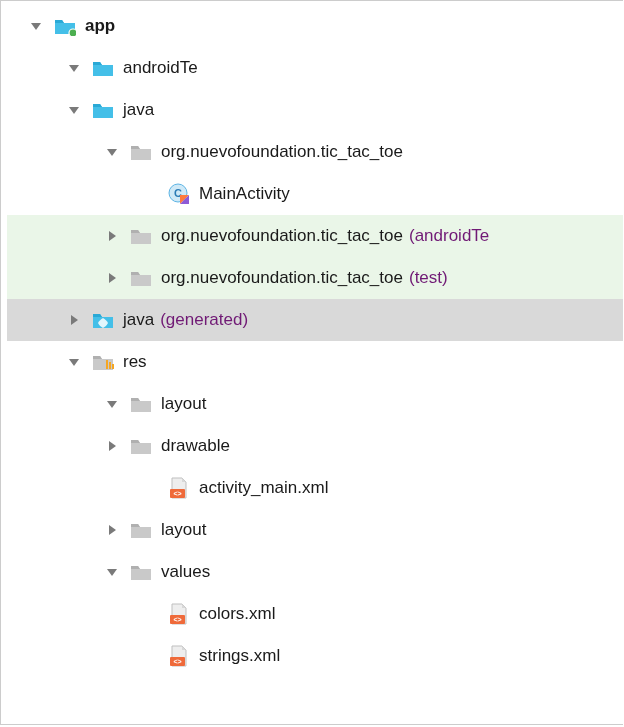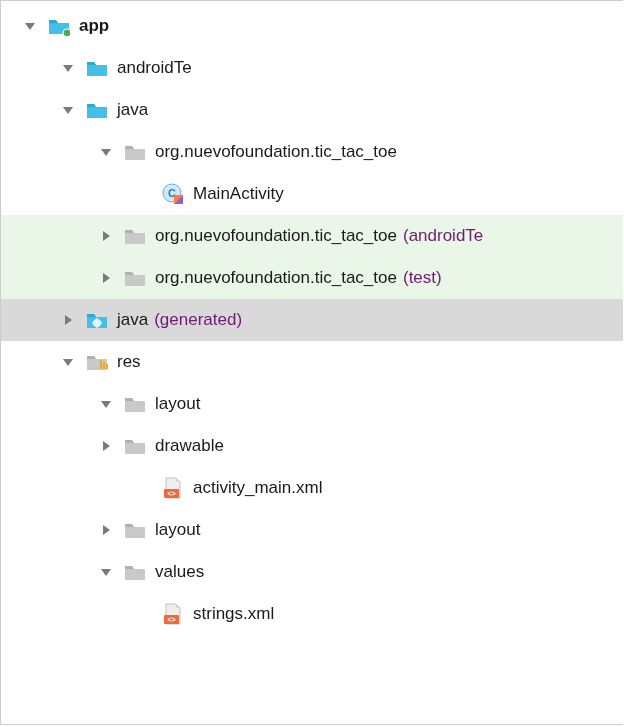--- a/index.html
+++ b/index.html
@@ -13,20 +13,21 @@
     background: #fff;
     overflow: hidden;
   }
   .tree {
     border: 1px solid #ccc;
     border-right: none;
     width: 623px;
     height: 725px;
     box-sizing: border-box;
     padding-top: 4px;
+    padding-left: 6px;
   }
   .row {
     display: flex;
     align-items: center;
     height: 42px;
     white-space: nowrap;
   }
   .row.bold .label { font-weight: 700; }
   .row.hl-green { background: #eaf6e8; }
   .row.hl-grey  { background: #d9d9d9; }
@@ -283,18 +284,31 @@
       <span class="indent" style="width: 132px;"></span>
       <span class="arrow none"></span>
       <span class="icon">
         <svg width="20" height="22" viewBox="0 0 20 22">
           <path d="M3 1 L13 1 L17 5 L17 21 L3 21 Z" fill="#eeeeee" stroke="#bfbfbf"></path>
           <path d="M13 1 L13 5 L17 5 Z" fill="#d8d8d8"></path>
           <rect x="1" y="12" width="15" height="9" rx="1" fill="#ef6a3a"></rect>
           <text x="8.5" y="19" text-anchor="middle" font-size="7" font-family="Arial" font-weight="700" fill="#fff">&lt;&gt;</text>
         </svg>
       </span>
+      <span class="label">colors.xml</span>
+    </div>
+    <div class="row">
+      <span class="indent" style="width: 132px;"></span>
+      <span class="arrow none"></span>
+      <span class="icon">
+        <svg width="20" height="22" viewBox="0 0 20 22">
+          <path d="M3 1 L13 1 L17 5 L17 21 L3 21 Z" fill="#eeeeee" stroke="#bfbfbf"></path>
+          <path d="M13 1 L13 5 L17 5 Z" fill="#d8d8d8"></path>
+          <rect x="1" y="12" width="15" height="9" rx="1" fill="#ef6a3a"></rect>
+          <text x="8.5" y="19" text-anchor="middle" font-size="7" font-family="Arial" font-weight="700" fill="#fff">&lt;&gt;</text>
+        </svg>
+      </span>
       <span class="label">strings.xml</span>
     </div>
     <div class="row">
       <span class="indent" style="width: 132px;"></span>
     </div>
   </div>
 
 </body></html>

